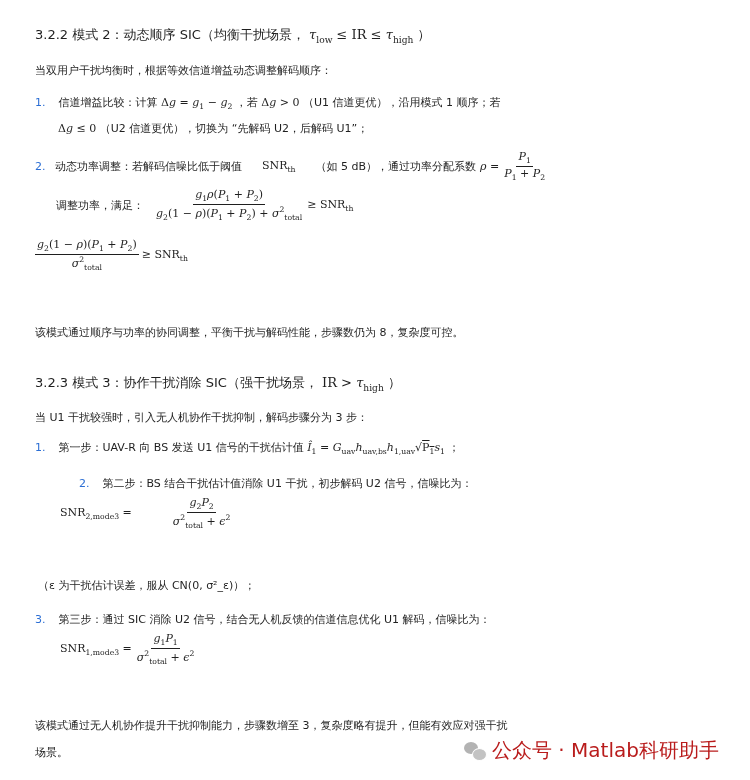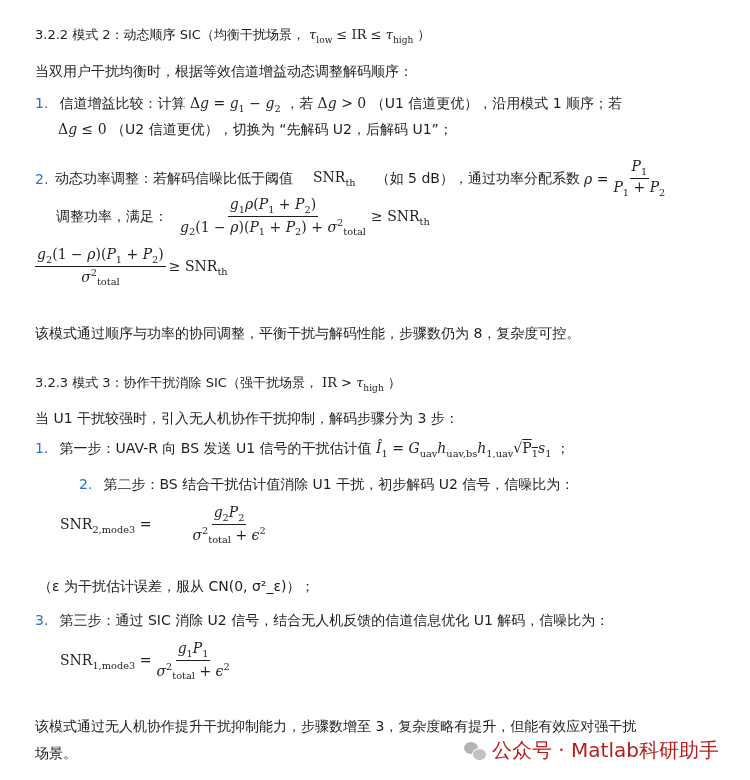--- a/index.html
+++ b/index.html
@@ -3,25 +3,25 @@
 <meta charset="utf-8">
 <style>
   html, body { margin: 0; padding: 0; background: #ffffff; }
   body {
     width: 750px; height: 780px; overflow: hidden; position: relative;
     font-family: "DejaVu Sans", "Liberation Sans", sans-serif;
     color: #1f1f1f; font-size: 15px;
   }
   .abs { position: absolute; white-space: nowrap; }
   .h { font-size: 13px; }
-  .p { font-size: 14px; }
+  .p { font-size: 11px; }
   .num { color: #2b6ed4; display: inline-block; width: 20px; }
   .m { font-family: "DejaVu Serif", "Liberation Serif", serif; font-style: italic; }
   .mr { font-family: "DejaVu Serif", "Liberation Serif", serif; font-style: normal; }
-  .frac { display: inline-flex; flex-direction: column; align-items: center; vertical-align: middle; margin: 8px 3px; }
+  .frac { display: inline-flex; flex-direction: column; align-items: center; vertical-align: middle; margin: 0 3px; }
   .frac > span { padding: 0 2px; line-height: 1.25; }
   .frac .num-part { border-bottom: 1px solid #1f1f1f; }
   sub, sup { font-size: 70%; }
   .wm { color: #b91c1c; font-size: 20px; display: flex; align-items: center; gap: 6px; }
   .wm-icon { width: 22px; height: 18px; position: relative; }
   .wm-icon .b1 { position: absolute; left: 0; top: 0; width: 14px; height: 12px; border-radius: 50%; background: #b3b3b3; }
   .wm-icon .b2 { position: absolute; left: 8px; top: 6px; width: 13px; height: 11px; border-radius: 50%; background: #c3c3c3; border: 1px solid #fff; }
 </style>
 </head>
 <body>

